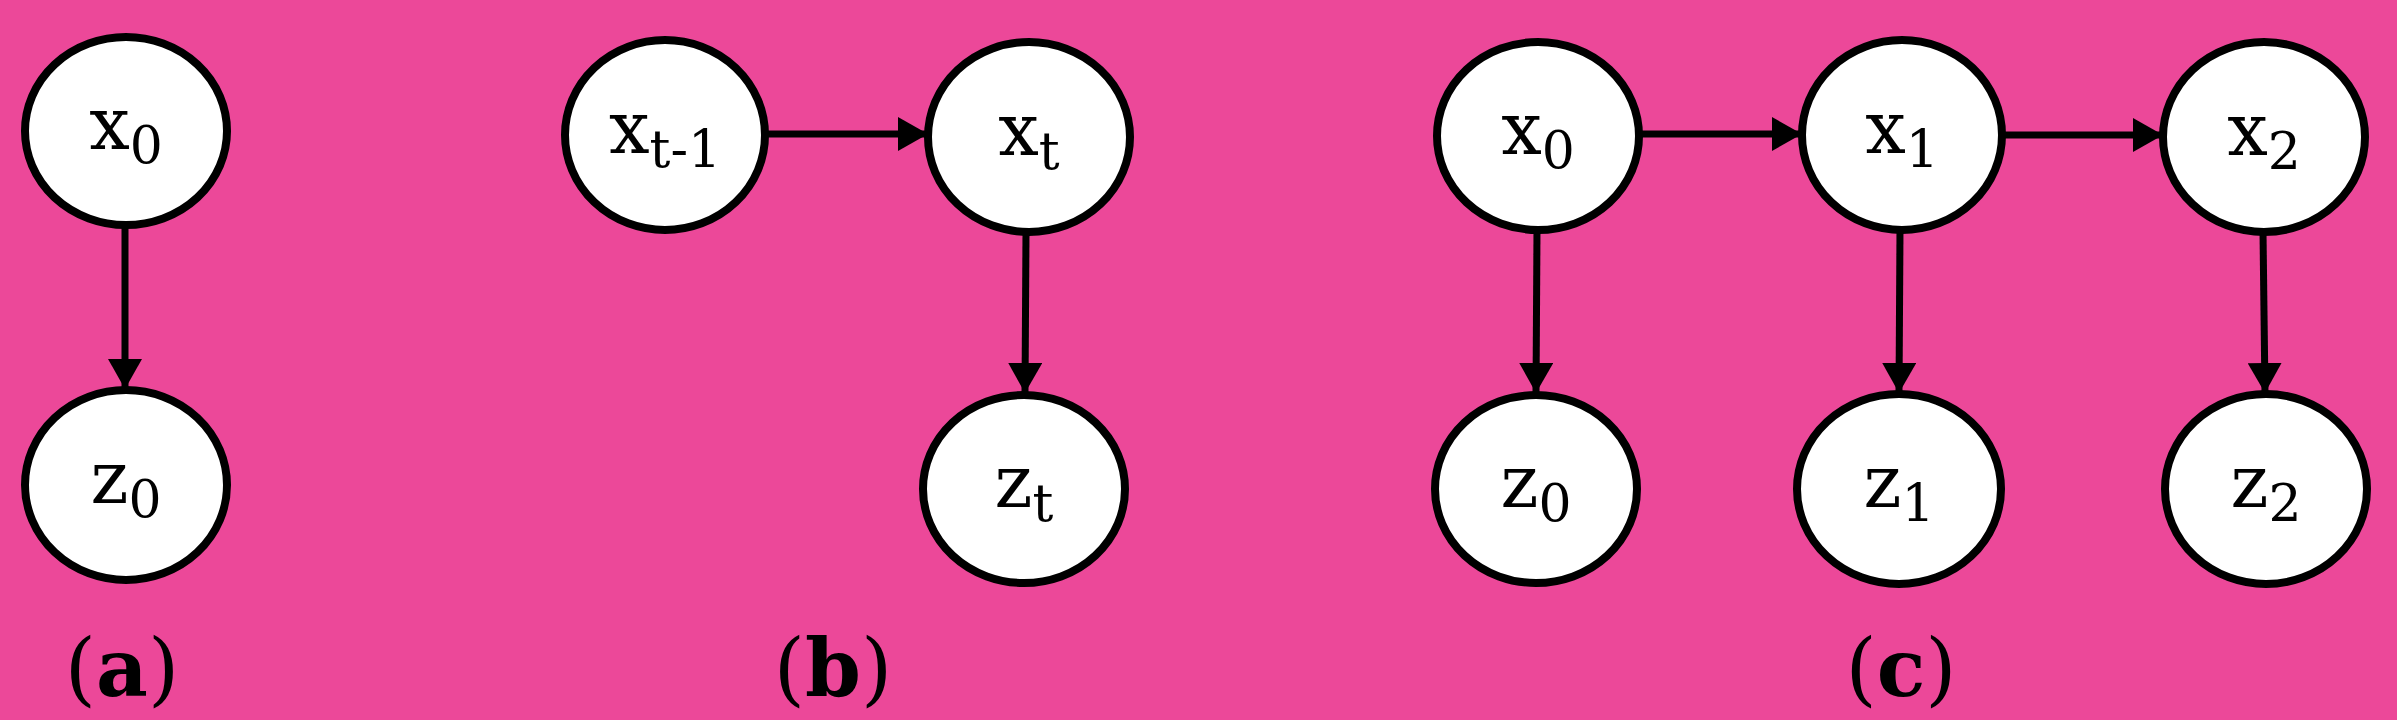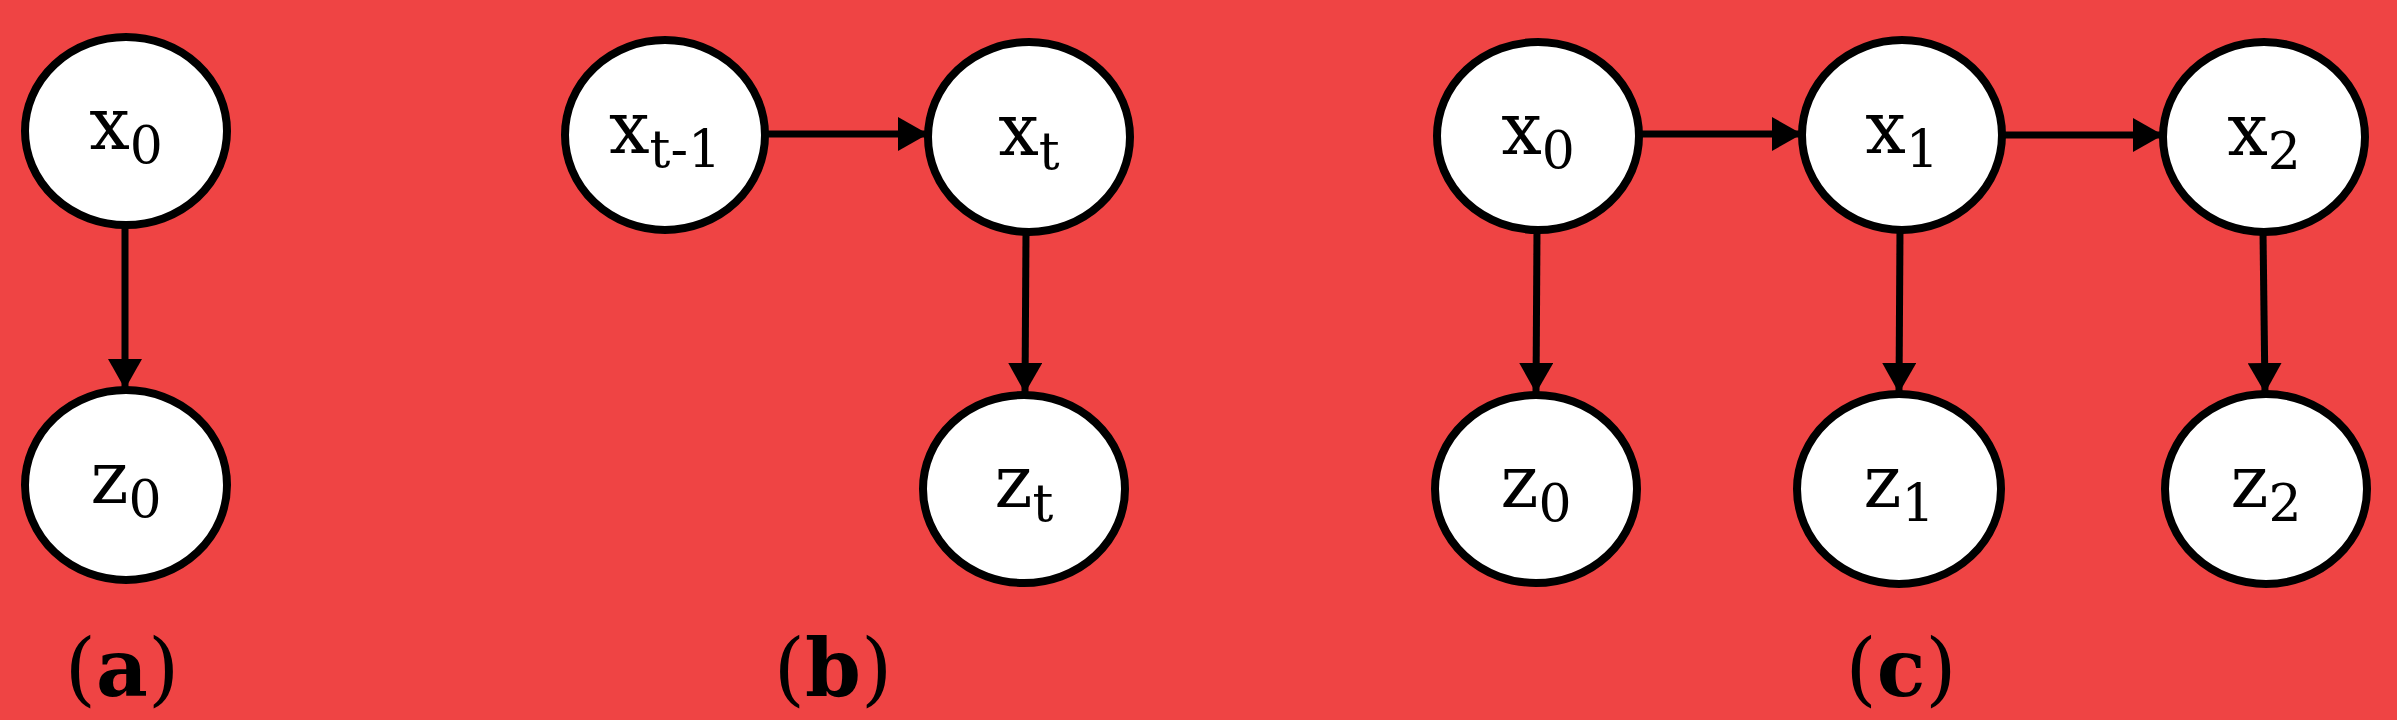--- a/index.html
+++ b/index.html
@@ -3,21 +3,21 @@
 <meta charset="utf-8">
 <style>
   html, body {
     margin: 0;
     padding: 0;
     background: #ffffff;
   }
   .figure-wrap {
     width: 2397px;
     height: 720px;
-    background: #ef4444;
+    background: #ec4899;
     overflow: hidden;
   }
   svg text {
     font-family: "DejaVu Serif", "Liberation Serif", serif;
     fill: #000000;
   }
   .node-label { font-size: 72px; }
   .node-sub   { font-size: 52px; }
   .caption    { font-size: 80px; }
   .caption-letter { font-weight: bold; }

